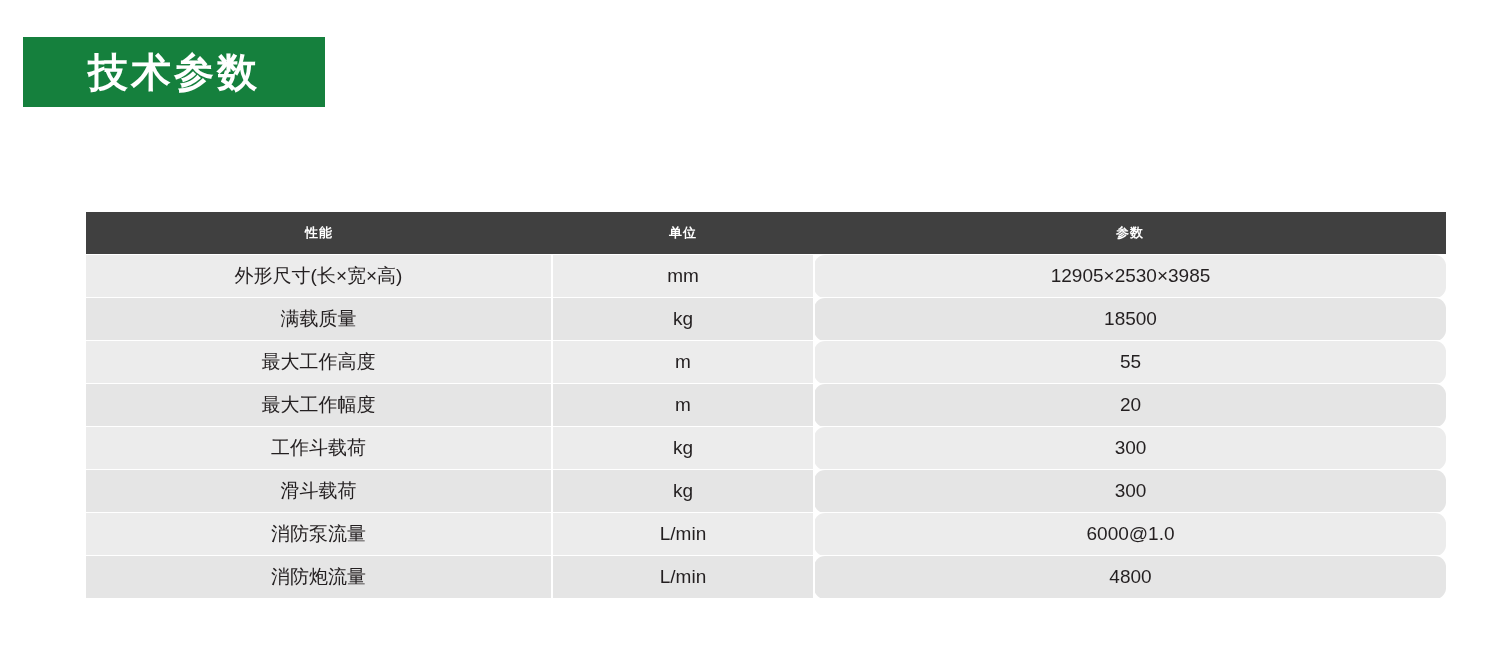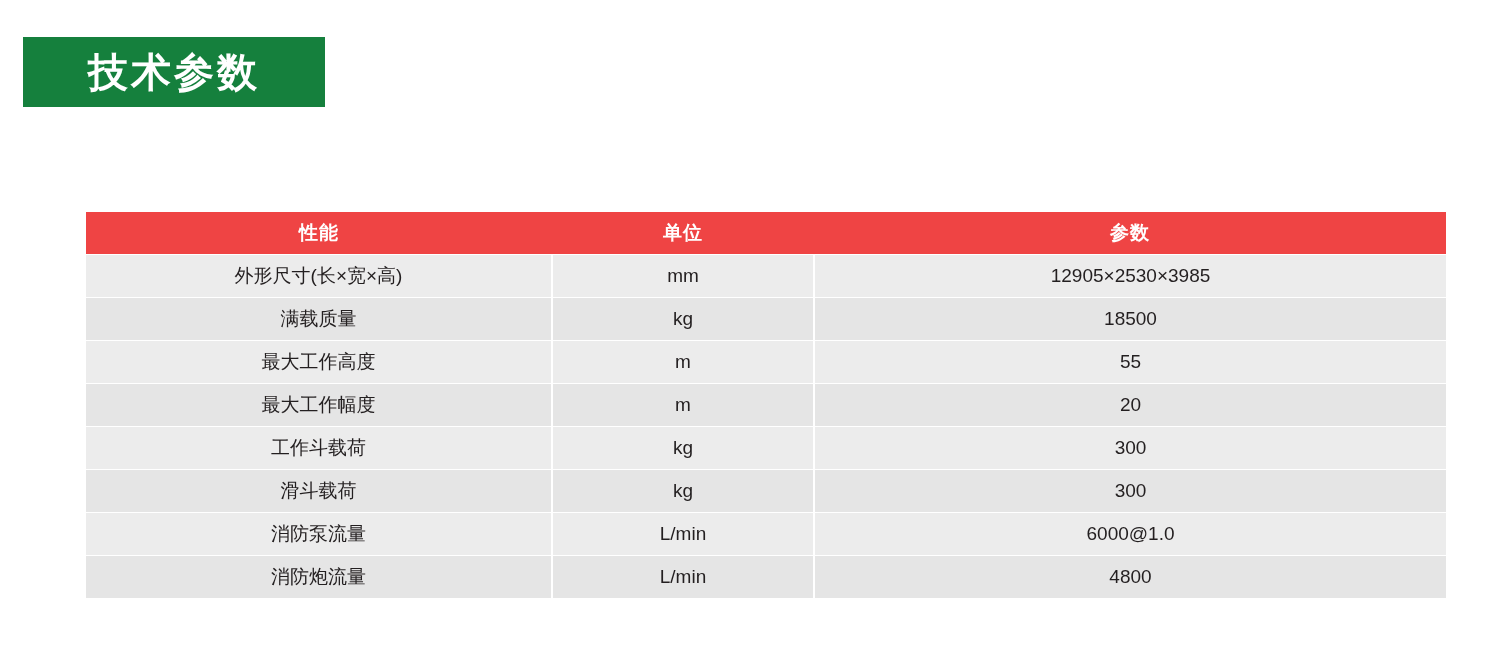--- a/index.html
+++ b/index.html
@@ -42,23 +42,23 @@
     top: 212px;
     width: 1360px;
     border-collapse: collapse;
     table-layout: fixed;
   }
   .spec-table col.c-perf { width: 466px; }
   .spec-table col.c-unit { width: 262px; }
   .spec-table col.c-val  { width: 632px; }
 
   .spec-table thead th {
-    background: #ef4444;
+    background: #404040;
     color: #ffffff;
-    font-size: 19px;
+    font-size: 13px;
     font-weight: bold;
     height: 42px;
     text-align: center;
     border: none;
     padding: 0;
     letter-spacing: 1px;
   }
   .spec-table tbody td {
     height: 42px;
     text-align: center;
@@ -68,21 +68,21 @@
     border-left: 2px solid #ffffff;
     border-right: 2px solid #ffffff;
     border-top: 1px solid #ffffff;
     border-bottom: 1px solid #ffffff;
     white-space: nowrap;
   }
   .spec-table tbody tr.row-light td { background: #ECECEC; }
   .spec-table tbody tr.row-dark  td { background: #e5e5e5; }
 
   .spec-table tbody td:first-child { border-left: none; }
-  .spec-table tbody td:last-child  { border-right: none; }
+  .spec-table tbody td:last-child  { border-right: none; border-radius: 11px; }
 </style>
 </head>
 <body>
 
 <div class="page">
 
   <div class="title-banner">
     <span class="title-text">技术参数</span>
   </div>
 

